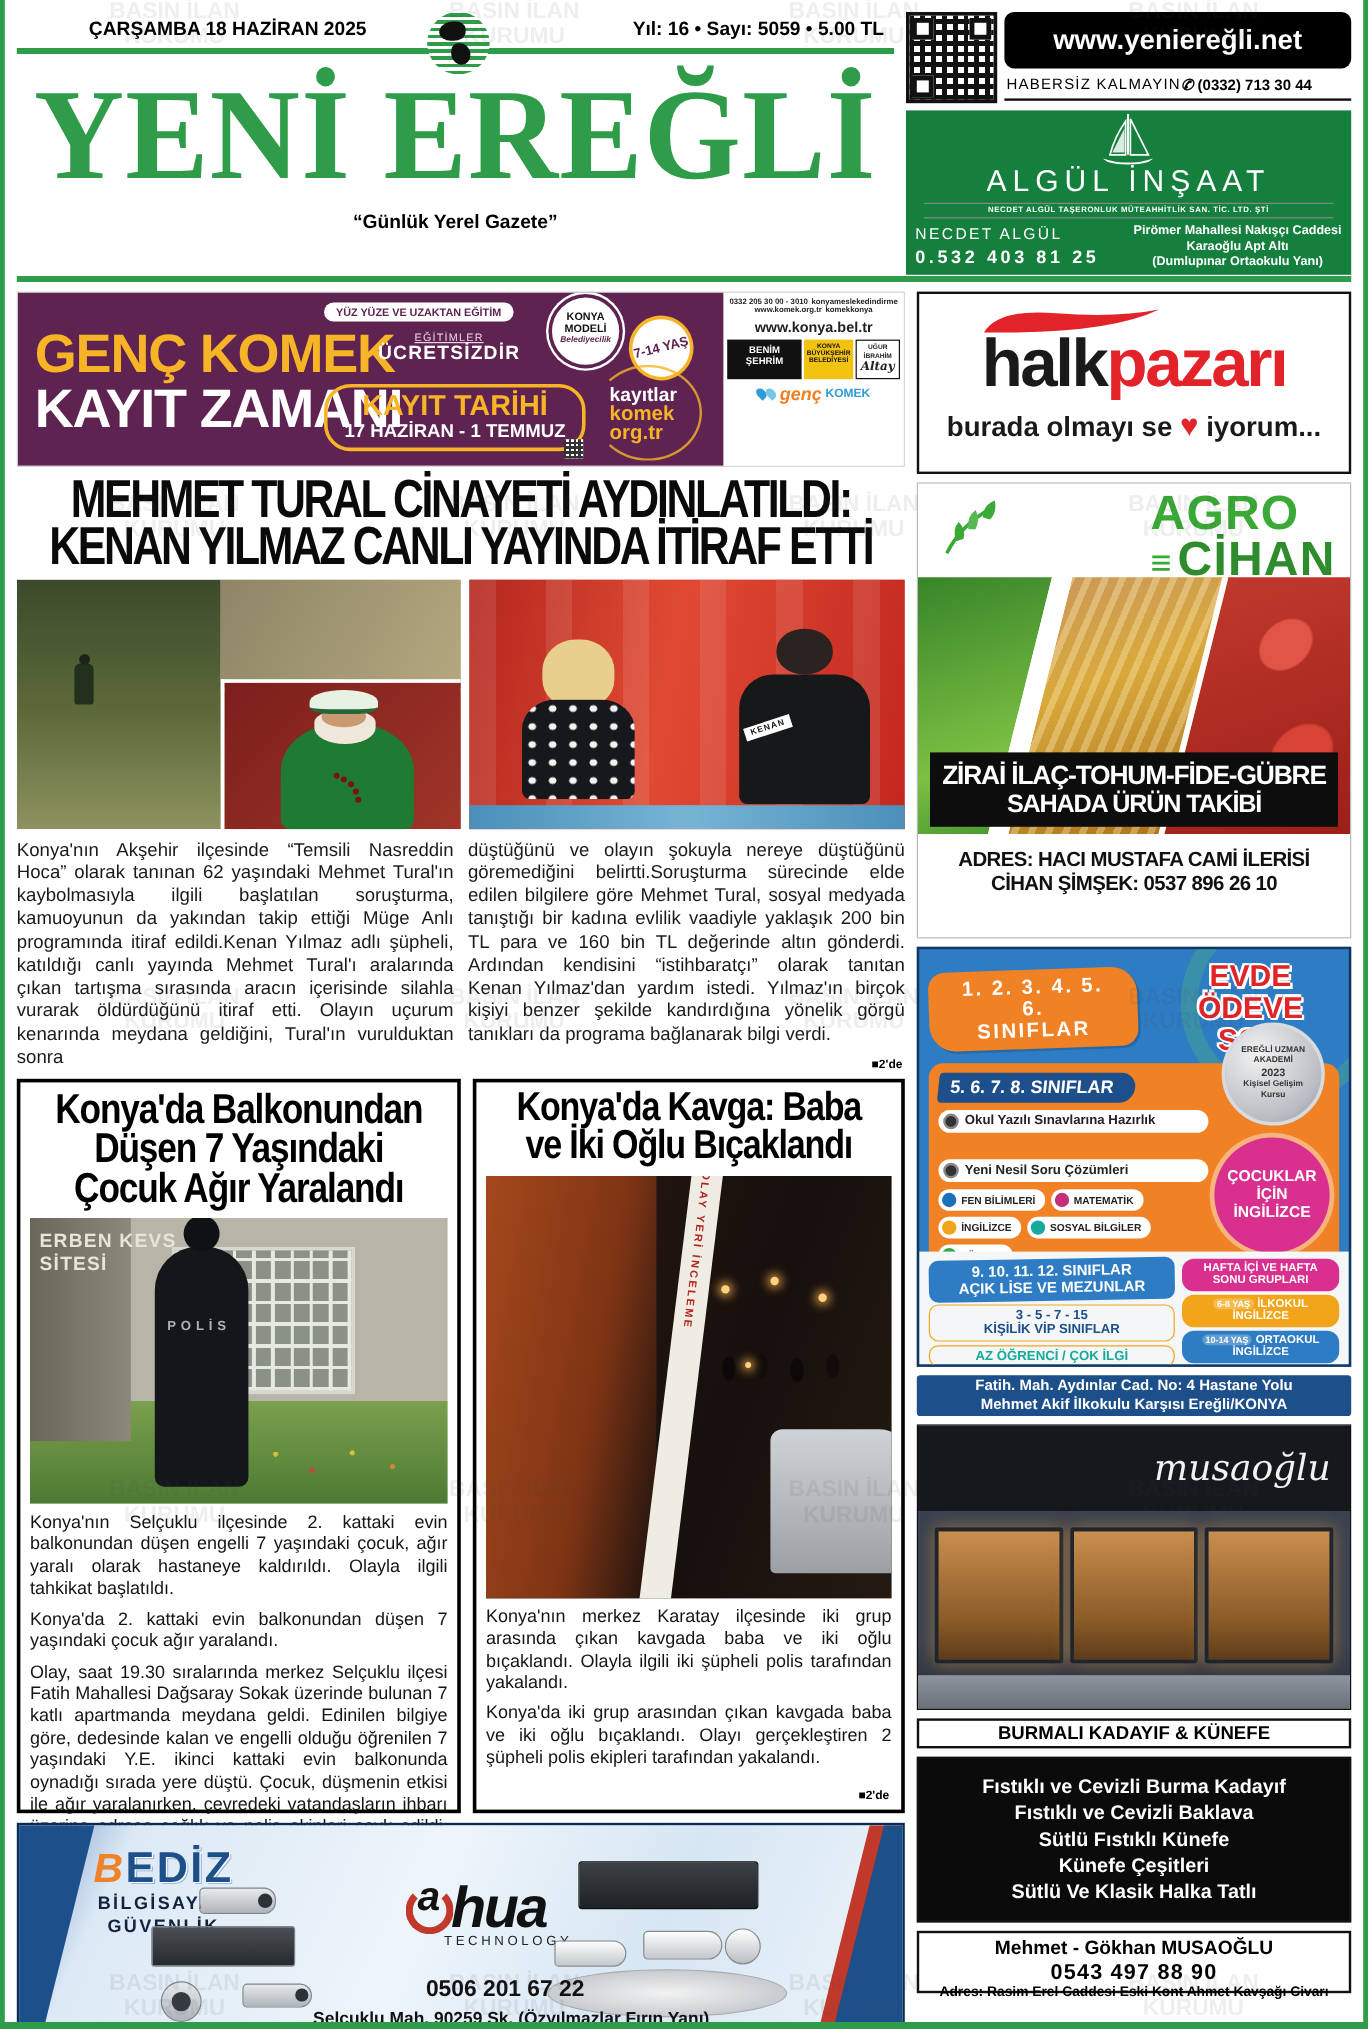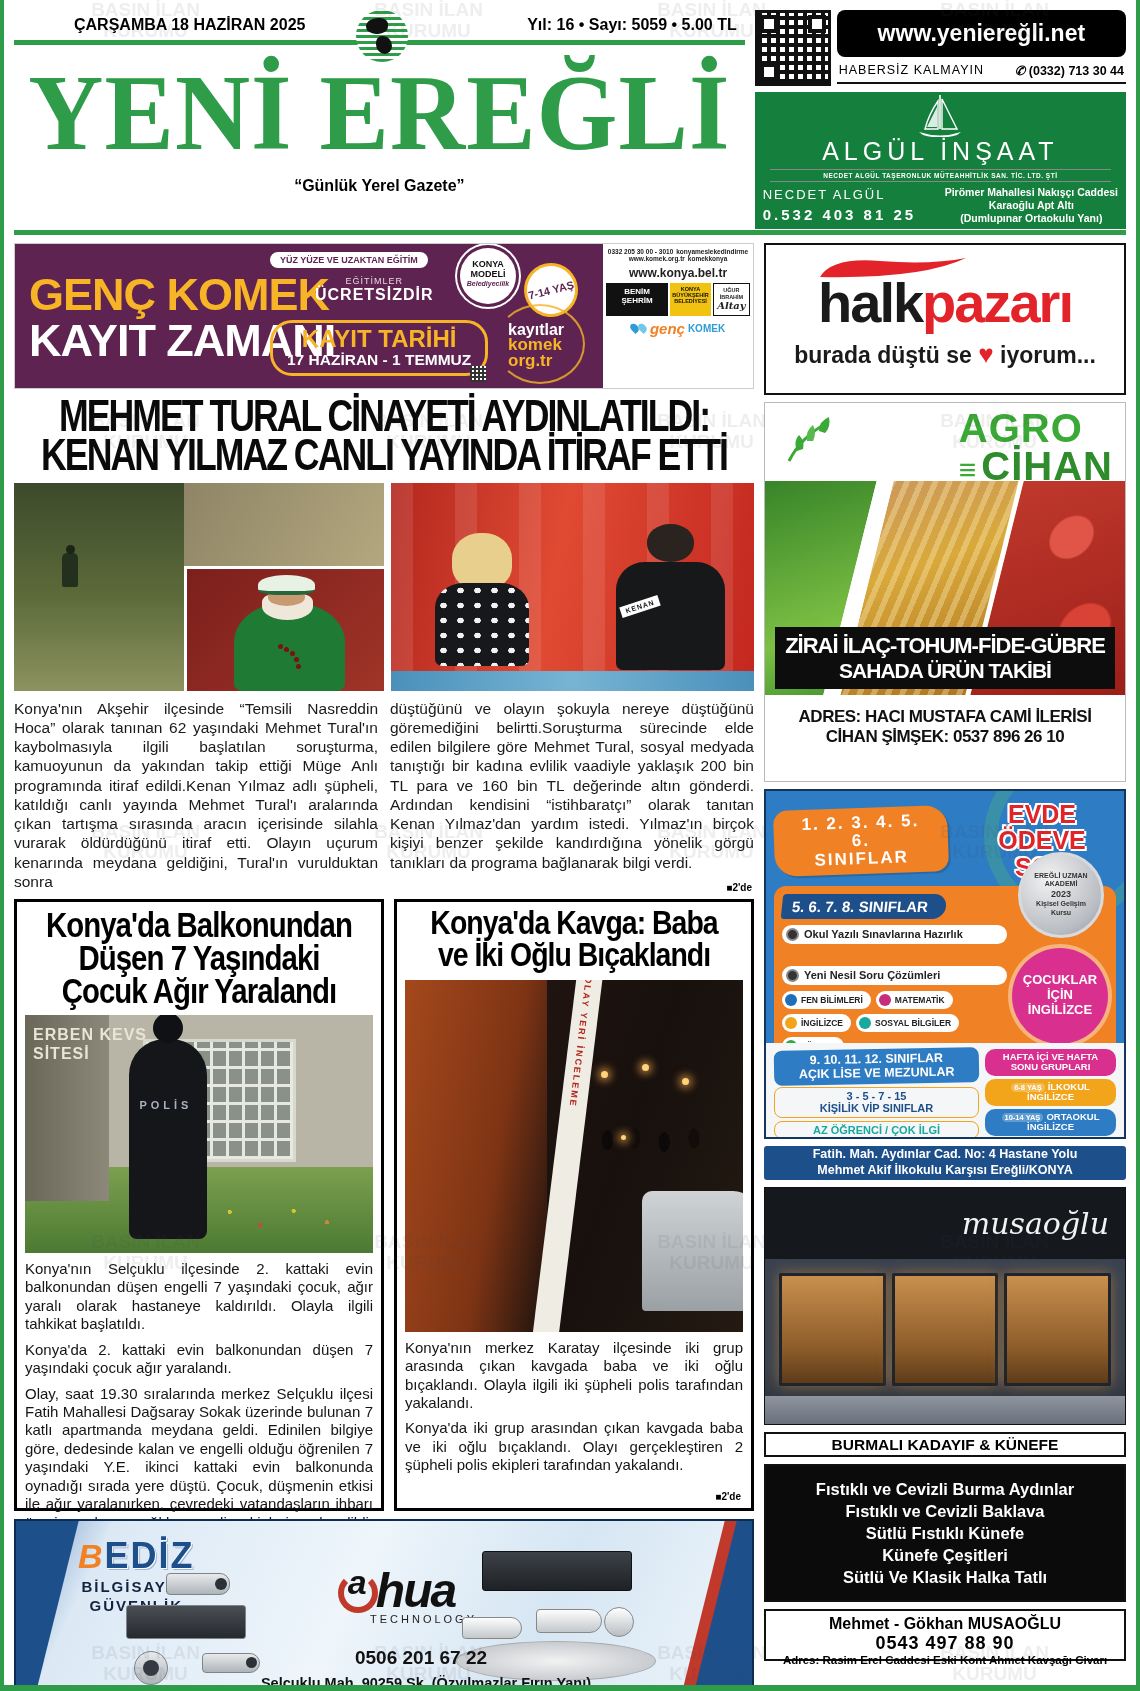--- a/index.html
+++ b/index.html
@@ -23,21 +23,21 @@
   .webbar { display:flex; gap:6px; align-items:flex-start; }
   .qr { width:76px; height:76px; background:#fff; border:3px solid #111; position:relative; flex:0 0 auto;
         background-image:repeating-linear-gradient(90deg,#111 0 4px,transparent 4px 9px),
                          repeating-linear-gradient(0deg,#111 0 4px,transparent 4px 9px);
         background-size:70px 70px; }
   .qr i { position:absolute; width:18px; height:18px; border:4px solid #111; background:#fff; }
   .qr i:nth-child(1){ left:2px; top:2px; } .qr i:nth-child(2){ right:2px; top:2px; } .qr i:nth-child(3){ left:2px; bottom:2px; }
   .webcol { flex:1; }
   .webbox { background:#000; color:#fff; font-weight:bold; font-size:23px; text-align:center;
             border-radius:8px; padding:10px 2px; }
-  .webinfo { display:flex; justify-content:space-between; font-size:12.5px; padding:6px 2px 4px 2px;
+  .webinfo { display:flex; font-size:12.5px; padding:6px 2px 4px 2px;
              border-bottom:2px solid #111; }
   .webinfo .slog { letter-spacing:1px; }
   .webinfo .ph { font-weight:bold; }
   
   .algul { background:#15803d; color:#fff; flex:1; text-align:center; position:relative; padding-top:1px; }
   .algul svg { display:block; margin:0 auto; }
   .algul .t { font-size:25px; letter-spacing:5px; font-weight:normal; }
   .algul .s { font-size:6.5px; font-weight:bold; letter-spacing:.5px; border-top:1px solid #888; border-bottom:1px solid #888;
               width:92%; margin:3px auto; padding:2px 0; }
   .algul .row { display:flex; justify-content:space-between; padding:1px 8px 4px 8px; }
@@ -55,21 +55,21 @@
   .kbadge { position:absolute; left:255px; top:8px; background:#fff; color:#5e2351; font-weight:bold; font-size:9px;
             border-radius:10px; padding:3px 10px; }
   .kmodel { position:absolute; left:445px; top:4px; width:56px; height:56px; background:#fff; border-radius:50%;
             color:#111; font-weight:bold; font-size:9px; text-align:center; padding-top:12px; line-height:1.1;
             box-shadow:0 0 0 3px #5e2351, 0 0 0 5px #fff; }
   .kmodel em { display:block; font-size:7px; color:#5e2351; font-style:italic; }
   .ktitle { position:absolute; left:14px; top:28px; line-height:1.02; font-weight:bold; letter-spacing:-1px; }
   .ktitle .y { color:#f6b426; font-size:45px; display:block; }
   .ktitle .w { color:#fff; font-size:45px; display:block; }
   .kfree { position:absolute; left:300px; top:32px; text-align:center; }
-  .kfree .a { font-size:9px; letter-spacing:1px; color:#e8d7e2; }
+  .kfree .a { font-size:9px; letter-spacing:1px; color:#e8d7e2;text-decoration:underline; }
   .kfree .b { font-size:16px; font-weight:bold; letter-spacing:1px; }
   .kage { position:absolute; left:512px; top:22px; width:48px; height:48px; border-radius:50%; background:#fff;
           color:#5e2351; font-weight:bold; font-size:11px; display:flex; align-items:center; justify-content:center;
           text-align:center; transform:rotate(-14deg); box-shadow:0 0 0 3px #f6b426; line-height:1; }
   .kdate { position:absolute; left:255px; top:76px; border:3px solid #f6b426; border-radius:22px; padding:4px 14px; text-align:center; }
   .kdate .a { color:#f6b426; font-weight:bold; font-size:24px; letter-spacing:0; line-height:1; }
   .kdate .b { color:#fff; font-weight:bold; font-size:15.5px; }
   .kreg { position:absolute; left:493px; top:78px; font-weight:bold; line-height:.95; }
   .kreg .a { color:#fff; font-size:16px; display:block; }
   .kreg .b,.kreg .c { color:#f6b426; font-size:17px; display:block; }
@@ -518,21 +518,21 @@
     <div class="colside">
 
       <div class="halk">
         <svg width="150" height="26" viewBox="0 0 150 26">
           <path d="M2 22 Q14 2 62 6 Q112 10 148 3 Q104 24 2 22 Z" fill="#e3232a"></path>
         </svg>
         <div class="t">
           <span class="b1">halk</span><span class="b2">pazarı</span>
         </div>
         <div class="tg">
-          <span>burada düştü se</span>
+          <span>burada olmayı se</span>
           <span class="heart">♥</span>
           <span>iyorum...</span>
         </div>
       </div>
 
       <div class="agro">
         <svg class="wheat" viewBox="0 0 64 54">
           <path d="M6 50 Q18 26 44 12" stroke="#3aa935" stroke-width="3" fill="none"></path>
           <path d="M14 40 Q10 30 16 24 Q22 30 20 38 Z" fill="#3aa935"></path>
           <path d="M24 30 Q22 20 30 14 Q34 22 30 30 Z" fill="#57b94f"></path>
@@ -647,21 +647,21 @@
           </div>
         <div class="wins">
             <i></i>
             <i></i>
             <i></i>
           </div>
         <div class="walk"></div>
       </div>
       <div class="burmali">BURMALI KADAYIF &amp; KÜNEFE</div>
       <div class="dessert">
-        <div>Fıstıklı ve Cevizli Burma Aydınlar</div>
+        <div>Fıstıklı ve Cevizli Burma Kadayıf</div>
         <div>Fıstıklı ve Cevizli Baklava</div>
         <div>Sütlü Fıstıklı Künefe</div>
         <div>Künefe Çeşitleri</div>
         <div>Sütlü Ve Klasik Halka Tatlı</div>
       </div>
       <div class="mcontact">
         <div class="n">Mehmet - Gökhan MUSAOĞLU</div>
         <div class="p">0543 497 88 90</div>
         <div class="a">Adres: Rasim Erel Caddesi Eski Kont Ahmet Kavşağı Civarı</div>
       </div>

